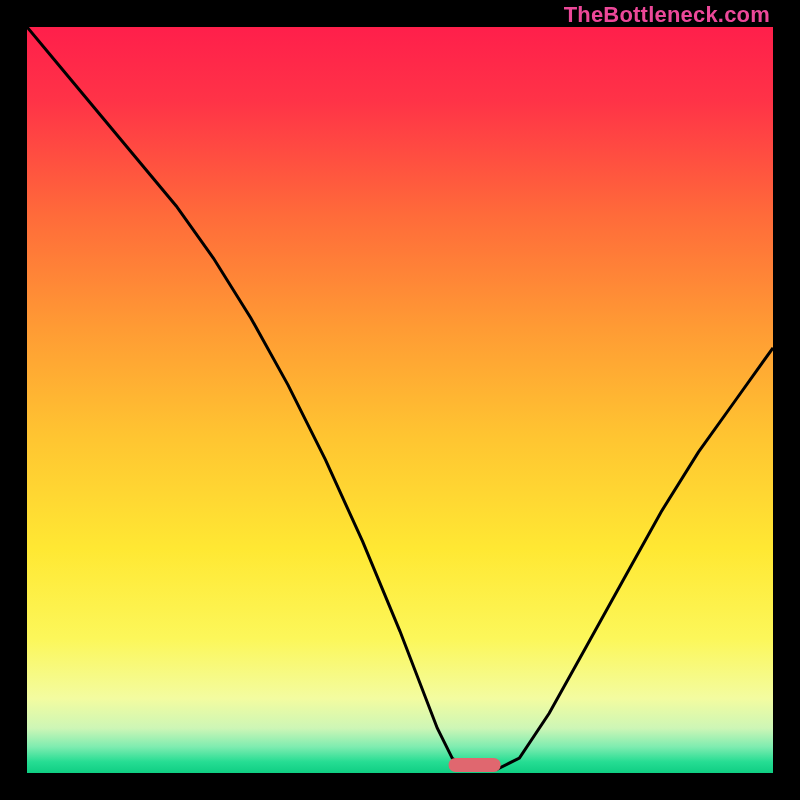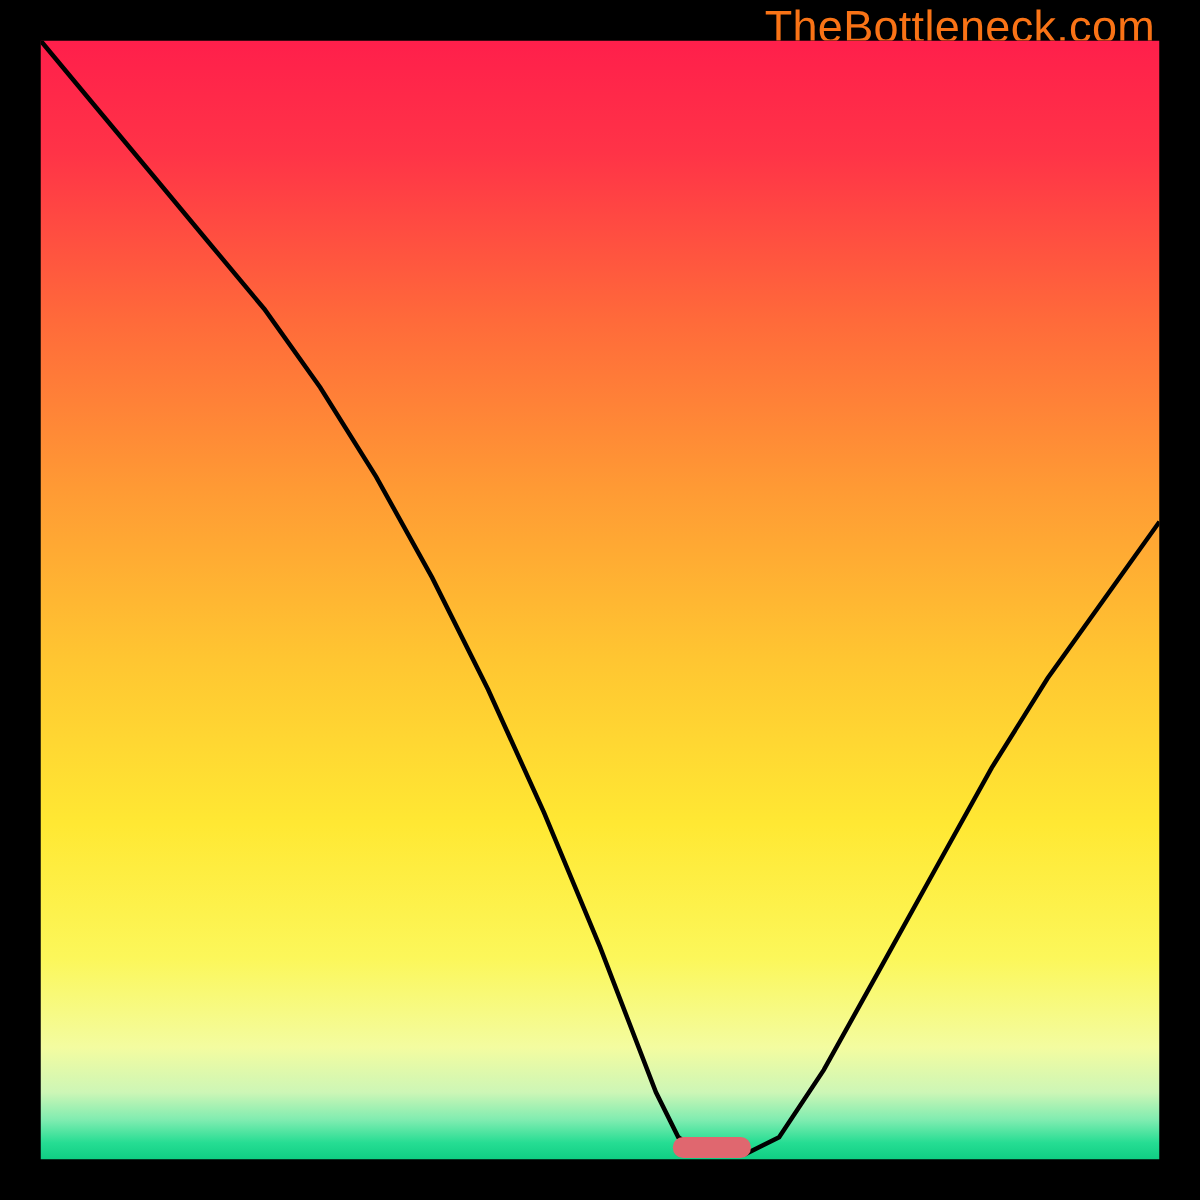--- a/index.html
+++ b/index.html
@@ -23,23 +23,23 @@
     position: absolute;
     left: 0;
     top: 0;
     width: 746px;
     height: 746px;
   }
   .watermark {
     position: absolute;
     top: 2px;
     right: 30px;
-    color: #f97316;
-    font-size: 30px;
-    font-weight: 400;
+    color: #ec4899;
+    font-size: 22px;
+    font-weight: 700;
     letter-spacing: 0.2px;
     font-family: Arial, sans-serif;
   }
   svg { display: block; }
 </style>
 </head>
 <body>
 
 <div class="watermark">TheBottleneck.com</div>
 

